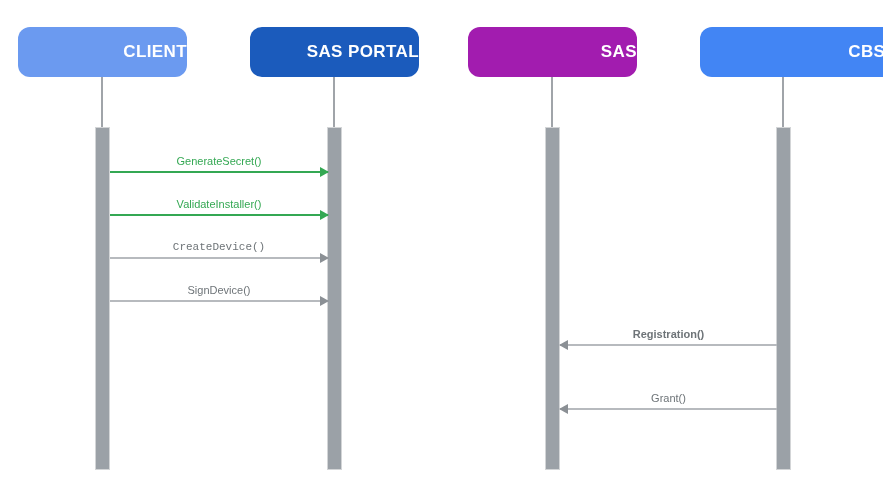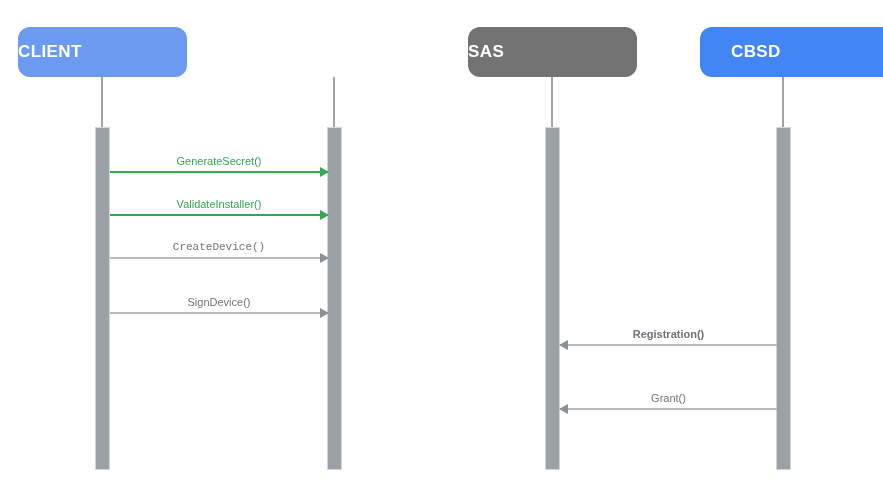--- a/index.html
+++ b/index.html
@@ -3,41 +3,41 @@
 <meta charset="utf-8">
 <style>
   html,body{margin:0;padding:0;background:#ffffff;}
   .canvas{
     position:relative;width:883px;height:497px;background:#ffffff;overflow:hidden;
     font-family:"Liberation Sans", sans-serif;
   }
   
   .actor{
     position:absolute;top:27px;height:50px;border-radius:12px;
-    display:flex;align-items:center;justify-content:flex-start;
+    display:flex;align-items:center;justify-content:flex-end;
     color:#ffffff;font-weight:bold;font-size:17px;letter-spacing:.4px;
   }
   .actor-client{left:18px;width:169px;background:#6b9af0;}
   .actor-sas-portal{left:250px;width:169px;background:#1b5bbc;}
-  .actor-sas{left:468px;width:169px;background:#737373;}
+  .actor-sas{left:468px;width:169px;background:#a21caf;}
   .actor-cbsd{left:700px;width:167px;background:#4285f4;padding-left:31px;}
   
   .lifeline{position:absolute;top:77px;height:50px;width:2px;background:#a0a4a9;}
   .ll-0{left:101px;} .ll-1{left:333px;} .ll-2{left:551px;} .ll-3{left:782px;}
   
   .activation{
     position:absolute;top:127px;height:343px;width:15px;box-sizing:border-box;
     background:#9ba1a7;border:1px solid #d3d5d7;
   }
   .act-0{left:95px;} .act-1{left:327px;} .act-2{left:545px;} .act-3{left:776px;}
   
   .msg{position:absolute;height:2px;}
   .span-left{left:110px;width:218px;}   
   .span-right{left:560px;width:217px;}  
-  .m1{top:171px;} .m2{top:214px;} .m3{top:257px;font-family:Liberation Mono, monospace;} .m4{top:312px;} .m5{top:344px;font-weight:bold;} .m6{top:408px;}
+  .m1{top:171px;} .m2{top:214px;} .m3{top:257px;font-family:Liberation Mono, monospace;} .m4{top:300px;} .m5{top:344px;font-weight:bold;} .m6{top:408px;}
   .msg .line{position:absolute;left:0;right:0;top:0;height:2px;}
   .msg.green .line{background:#34a853;}
   .msg.gray .line{background:#b7babe;}
   .msg .label{
     position:absolute;left:0;right:0;bottom:6px;text-align:center;
     font-size:11px;white-space:nowrap;
   }
   .msg.green .label{color:#34a853;}
   .msg.gray .label{color:#6e7478;}
   .head{position:absolute;width:0;height:0;top:-4px;}
@@ -45,20 +45,23 @@
   .msg.gray .head-right{border-left-color:#8b9095;}
   .head-left{left:-1px;border-top:5px solid transparent;border-bottom:5px solid transparent;border-right:9px solid #8b9095;}
 </style>
 </head>
 <body>
 
 <div class="canvas">
 
   <div class="actor actor-client">
     <span>CLIENT</span>
+  </div>
+  <div class="actor actor-sas-portal">
+    <span>SAS PORTAL</span>
   </div>
   <div class="actor actor-sas">
     <span>SAS</span>
   </div>
   <div class="actor actor-cbsd">
     <span>CBSD</span>
   </div>
 
   <div class="lifeline ll-0"></div>
   <div class="lifeline ll-1"></div>

